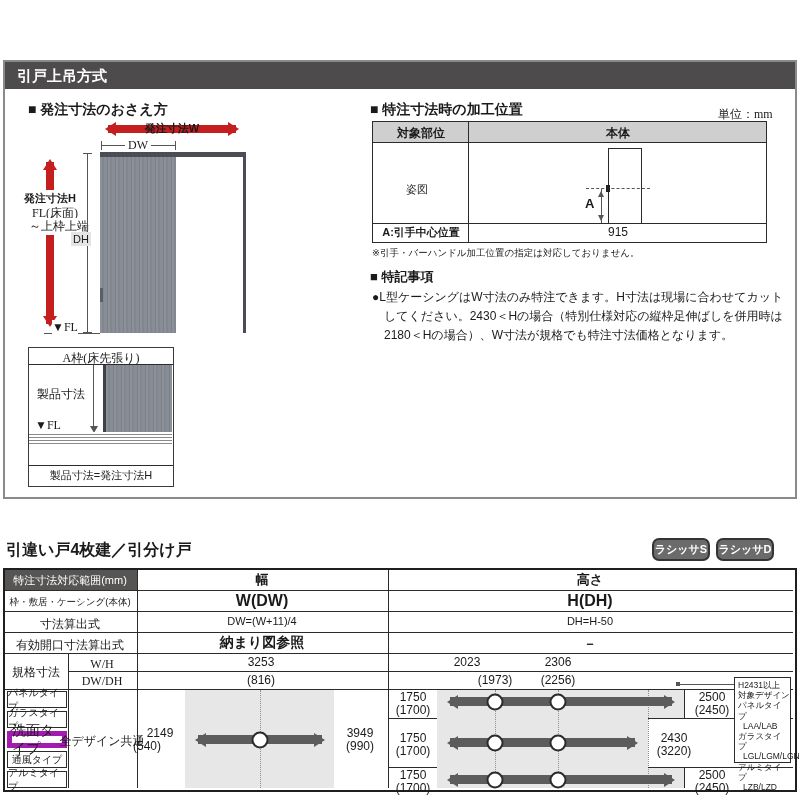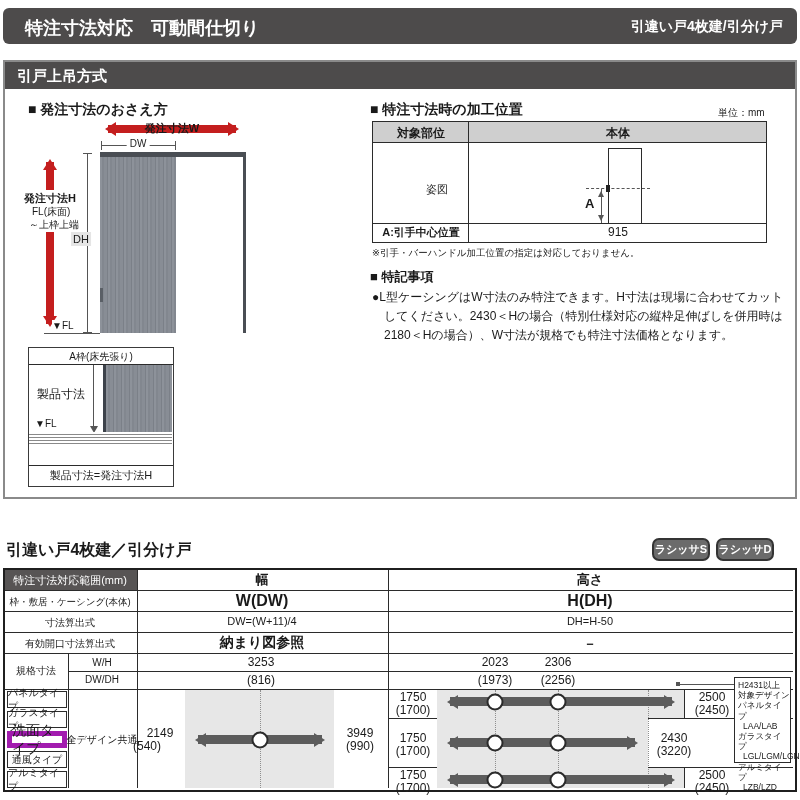--- a/index.html
+++ b/index.html
@@ -5,21 +5,21 @@
   html,body{margin:0;padding:0;background:#fff;}
   #page{position:relative;width:800px;height:800px;background:#fff;overflow:hidden;
         font-family:"Liberation Sans","DejaVu Sans",sans-serif;color:#1a1a1a;}
   .abs{position:absolute;}
   .tc{position:absolute;transform:translateX(-50%);white-space:nowrap;text-align:center;}
   .tl{position:absolute;white-space:nowrap;}
   .line{position:absolute;background:#2b2b2b;}
   .gline{position:absolute;background:#555;}
   .dotv{position:absolute;width:0;border-left:1px dotted #8f8f8f;}
   .b{font-weight:bold;}
-  .f8{font-size:8.5px;} .f9{font-size:9.5px;} .f10{font-size:10px;} .f11{font-size:11px;}
+  .f8{font-size:8.5px;} .f9{font-size:9.5px;} .f10{font-size:12px;font-family:Liberation Serif, serif;} .f11{font-size:11px;}
   .f12{font-size:12px;} .f13{font-size:13px;} .f14{font-size:14px;} .f15{font-size:15px;}
   .f16{font-size:16px;} .f18{font-size:18px;}
   .bar{position:absolute;background:#4d4b4b;color:#fff;}
   .arr{position:absolute;background:var(--c);}
   .arr.h::before{content:"";position:absolute;left:-10px;top:50%;transform:translateY(-50%);
       border:7px solid transparent;border-right:11px solid var(--c);}
   .arr.h::after{content:"";position:absolute;right:-10px;top:50%;transform:translateY(-50%);
       border:7px solid transparent;border-left:11px solid var(--c);}
   .arr.v::before{content:"";position:absolute;top:-10px;left:50%;transform:translateX(-50%);
       border:7px solid transparent;border-bottom:11px solid var(--c);}
@@ -34,24 +34,20 @@
   .tab{position:absolute;width:58px;height:23px;background:#6b6b6b;border:2px solid #343434;
        border-radius:7px;color:#fff;display:flex;align-items:center;justify-content:center;
        font-size:11px;font-weight:bold;box-sizing:border-box;cursor:pointer;}
   .cellhdr{position:absolute;background:#cfcfcf;}
 </style>
 </head>
 <body>
 
 <div id="page">
 
-  <div class="bar" style="left:3px;top:8px;width:794px;height:36px;border-radius:6px;">
-    <div class="tl f18 b" style="left:22px;top:8px;">特注寸法対応　可動間仕切り</div>
-    <div class="tl f14 b" style="right:14px;top:10px;">引違い戸4枚建/引分け戸</div>
-  </div>
 
   <div class="abs" style="left:3px;top:60px;width:790px;height:435px;border:2px solid #8a8a8a;background:#fff;"></div>
   <div class="bar f15 b" style="left:5px;top:62px;width:790px;height:27px;line-height:27px;padding-left:12px;box-sizing:border-box;">引戸上吊方式</div>
 
   <div class="tl f14 b" style="left:28px;top:101px;">■ 発注寸法のおさえ方</div>
 
   <div class="arr h red" style="left:108px;top:125px;width:128px;height:8px;"></div>
   <div class="tc f11 b" style="left:172px;top:121px;z-index:2;">発注寸法W</div>
 
   <div class="gline" style="left:101px;top:145px;width:75px;height:1px;"></div>
@@ -92,21 +88,21 @@
   </div>
 
   <div class="tl f14 b" style="left:370px;top:101px;">■ 特注寸法時の加工位置</div>
   <div class="tl f10" style="left:718px;top:106px;">単位：mm</div>
 
   <div class="abs" style="left:372px;top:121px;width:395px;height:122px;border:1.5px solid #2b2b2b;box-sizing:border-box;background:#fff;">
     <div class="cellhdr" style="left:0;top:0;width:100%;height:21px;border-bottom:1px solid #2b2b2b;box-sizing:border-box;"></div>
     <div class="line" style="left:95px;top:0;width:1px;height:100%;"></div>
     <div class="tc f12 b" style="left:48px;top:3px;">対象部位</div>
     <div class="tc f12 b" style="left:245px;top:3px;">本体</div>
-    <div class="tc f11" style="left:64px;top:60px;">姿図</div>
+    <div class="tc f11" style="left:44px;top:60px;">姿図</div>
 
     <div class="abs" style="left:235px;top:26px;width:34px;height:76px;border:1.5px solid #2b2b2b;box-sizing:border-box;"></div>
     <div class="abs" style="left:213px;top:66px;width:64px;height:0;border-top:1px dashed #555;"></div>
     <div class="abs" style="left:233px;top:63px;width:4px;height:7px;background:#222;"></div>
     <div class="gline" style="left:228px;top:67px;width:1px;height:35px;"></div>
     <div class="abs" style="left:225px;top:66px;border:3.5px solid transparent;border-bottom:6px solid #555;"></div>
     <div class="abs" style="left:225px;top:93px;border:3.5px solid transparent;border-top:6px solid #555;"></div>
     <div class="gline" style="left:222px;top:101px;width:13px;height:1px;"></div>
     <div class="tl f13 b" style="left:212px;top:74px;">A</div>
 
@@ -150,21 +146,21 @@
 
   <div class="tc f10" style="left:70px;top:637px;">有効開口寸法算出式</div>
   <div class="tc f14 b" style="left:262px;top:634px;">納まり図参照</div>
   <div class="tc f13 b" style="left:590px;top:635px;">－</div>
 
   <div class="tc f10" style="left:36px;top:664px;">規格寸法</div>
   <div class="tc f10" style="left:102px;top:657px;">W/H</div>
   <div class="tc f10" style="left:102px;top:674px;">DW/DH</div>
   <div class="tc f12" style="left:261px;top:655px;">3253</div>
   <div class="tc f12" style="left:261px;top:673px;">(816)</div>
-  <div class="tc f12" style="left:495px;top:655px;">2023</div>
+  <div class="tc f12" style="left:467px;top:655px;">2023</div>
   <div class="tc f12" style="left:558px;top:655px;">2306</div>
   <div class="tc f12" style="left:495px;top:673px;">(1973)</div>
   <div class="tc f12" style="left:558px;top:673px;">(2256)</div>
 
   <div class="abs" style="left:7px;top:691px;width:60px;height:17px;border:1px solid #2b2b2b;box-sizing:border-box;display:flex;align-items:center;justify-content:center;font-size:10px;">パネルタイプ</div>
   <div class="abs" style="left:7px;top:711px;width:60px;height:17px;border:1px solid #2b2b2b;box-sizing:border-box;display:flex;align-items:center;justify-content:center;font-size:10px;">ガラスタイプ</div>
   <div class="abs" style="left:7px;top:731px;width:60px;height:17px;border:5px solid #a21caf;box-sizing:border-box;display:flex;align-items:center;justify-content:center;font-size:14px;">洗面タイプ</div>
   <div class="abs" style="left:7px;top:751px;width:60px;height:17px;border:1px solid #2b2b2b;box-sizing:border-box;display:flex;align-items:center;justify-content:center;font-size:10px;">通風タイプ</div>
   <div class="abs" style="left:7px;top:771px;width:60px;height:17px;border:1px solid #2b2b2b;box-sizing:border-box;display:flex;align-items:center;justify-content:center;font-size:10px;">アルミタイプ</div>
 

